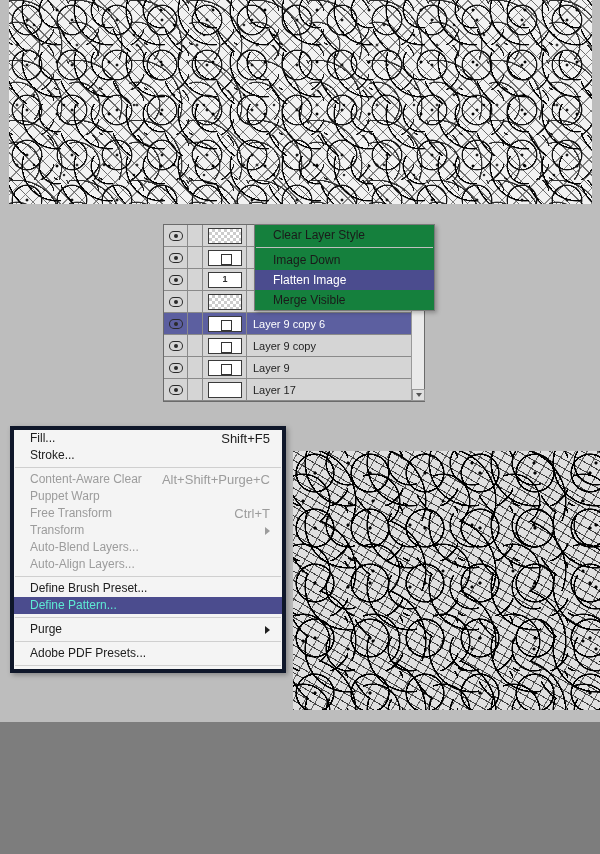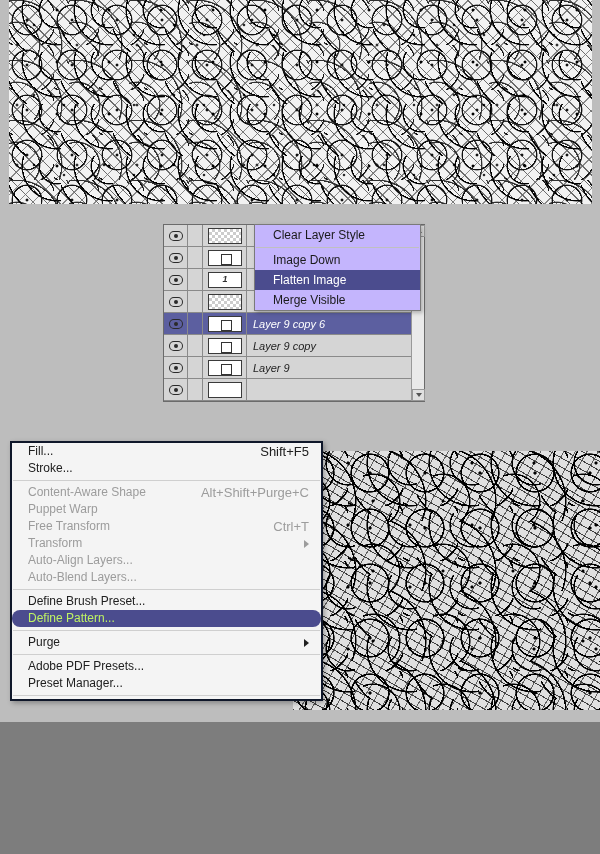--- a/index.html
+++ b/index.html
@@ -29,21 +29,21 @@
       repeating-linear-gradient(30deg, #666 0, #666 1px, transparent 1px, transparent 8px),
       repeating-linear-gradient(-60deg, #777 0, #777 1px, transparent 1px, transparent 10px),
       #ddd;
     background-size: 55px 55px, 62px 62px, 70px 70px, auto, auto, auto;
     filter: contrast(2.2) brightness(0.88);
   }
 
   
   .layers-area { position: absolute; left: 163px; top: 224px; width: 272px; height: 183px; }
   .layers-panel { position: absolute; left: 0; top: 0; width: 262px; border: 1px solid #6b6b6b; background: #d5d5d5; font-size: 11px; }
-  .layer-row { display: flex; height: 22px; border-bottom: 1px solid #8a8a8a; align-items: center; font-style: italic; }
+  .layer-row { display: flex; height: 22px; border-bottom: 1px solid #8a8a8a; align-items: center; }
   .layer-row:last-child { border-bottom: none; }
   .eye-cell { width: 24px; height: 22px; display:flex; align-items:center; justify-content:center; border-right:1px solid#8a8a8a; position:relative; }
   .eye-icon { width:14px; height:10px; border:1.5px solid #2a2a2a; border-radius:70% 70% 70% 70% / 100% 100% 100% 100%; position:relative; }
   .eye-icon::after { content:""; position:absolute; left:4px; top:2px; width:4px; height:4px; background:#2a2a2a; border-radius:50%; }
   .link-cell { width: 15px; height: 22px; border-right:1px solid#8a8a8a; }
   .thumb-cell { width:44px; height:22px; display:flex; align-items:center; justify-content:center; border-right:1px solid #8a8a8a; }
   .thumb { width:34px; height:16px; border:1px solid #3a3a3a; background:#fff; position:relative; }
   .thumb.checker { background:
       linear-gradient(45deg,#ccc 25%,transparent 25%,transparent 75%,#ccc 75%),
       linear-gradient(45deg,#ccc 25%,#fff 25%,#fff 75%,#ccc 75%);
@@ -54,30 +54,30 @@
   .row-sel { background:#5c5fa0; }
   .row-sel .name-cell { color:#fff; }
   .scrollbar { position:absolute; right:0; top:0; width:13px; height:100%; background:#eaeaea; border-left:1px solid #999; }
   .scroll-arrow{position:absolute;left:0;width:13px;height:12px;background:#e0e0e0;border:1px solid #999;display:flex;align-items:center;justify-content:center;}
   .scroll-arrow.up{top:0;} .scroll-arrow.down{bottom:0;}
   .scroll-arrow span{width:0;height:0;border-left:3px solid transparent;border-right:3px solid transparent;}
   .scroll-arrow.up span{border-bottom:4px solid #555;}
   .scroll-arrow.down span{border-top:4px solid #555;}
 
   
-  .ctx-small { position:absolute; left:91px; top:0; width:167px; background:#c4b5fd; border:1px solid #7a7a7a; box-shadow:2px 2px 4px rgba(0,0,0,0.25); font-size:12px; }
+  .ctx-small { position:absolute; left:91px; top:0; width:181px; background:#15803d; border:1px solid #7a7a7a; box-shadow:2px 2px 4px rgba(0,0,0,0.25); font-size:12px; }
   .ctx-small .item { height:20px; line-height:20px; padding:0 18px; color:#1a1a1a; cursor:default; }
   .ctx-small .sep { height:1px; background:#c0c0c0; margin:2px 1px; }
   .ctx-small .item.hi { background:#4b4c8e; color:#fff; }
 
   
-  .ctx-big { position:absolute; left:10px; top:441px; width:313px; background:#f4f4f4; border:2px solid #0f172a; box-shadow:2px 2px 5px rgba(0,0,0,0.3); font-size:12px; }
+  .ctx-big { position:absolute; left:10px; top:426px; width:276px; background:#f4f4f4; border:4px solid #0f172a; box-shadow:2px 2px 5px rgba(0,0,0,0.3); font-size:12px; }
   .ctx-big .item { display:flex; height:17px; line-height:17px; padding:0 12px 0 16px; color:#202020; align-items:center; justify-content:space-between; cursor:default;}
   .ctx-big .item.dis { color:#9c9c9c; }
-  .ctx-big .item.hi { background:#4b4c8e; color:#bef264;border-radius:8px; }
+  .ctx-big .item.hi { background:#4b4c8e; color:#5eead4; }
   .ctx-big .sep { height:1px; background:#cfcfcf; margin:3px 1px; }
   .ctx-big .shortcut { font-size:13px; }
   .sub-arrow { width:0; height:0; border-top:4px solid transparent; border-bottom:4px solid transparent; border-left:5px solid currentColor; margin-left:6px; }
 
   .bottom-strip { position:absolute; left:0; top:722px; width:600px; height:132px; background:#7d7d7d; }
 </style>
 </head>
 <body>
 
 <div class="pattern-top"></div>
@@ -156,20 +156,21 @@
       <div class="name-cell">Layer 9</div>
     </div>
     <div class="layer-row">
       <div class="eye-cell">
           <span class="eye-icon"></span>
         </div>
       <div class="link-cell"></div>
       <div class="thumb-cell">
           <div class="thumb"></div>
         </div>
+      <div class="name-cell">Layer 17</div>
     </div>
 
     <div class="scrollbar">
       <div class="scroll-arrow up">
           <span></span>
         </div>
       <div class="scroll-arrow down">
           <span></span>
         </div>
     </div>
@@ -190,41 +191,41 @@
   <div class="item">
     <span>Fill...</span>
     <span class="shortcut">Shift+F5</span>
   </div>
   <div class="item">
     <span>Stroke...</span>
       <span></span>
   </div>
   <div class="sep"></div>
   <div class="item dis">
-    <span>Content-Aware Shape</span>
+    <span>Content-Aware Clear</span>
     <span class="shortcut">Alt+Shift+Purge+C</span>
   </div>
   <div class="item dis">
     <span>Puppet Warp</span>
       <span></span>
   </div>
   <div class="item dis">
     <span>Free Transform</span>
     <span class="shortcut">Ctrl+T</span>
   </div>
   <div class="item dis">
     <span>Transform</span>
     <span class="sub-arrow"></span>
   </div>
   <div class="item dis">
+    <span>Auto-Blend Layers...</span>
+      <span></span>
+  </div>
+  <div class="item dis">
     <span>Auto-Align Layers...</span>
-      <span></span>
-  </div>
-  <div class="item dis">
-    <span>Auto-Blend Layers...</span>
       <span></span>
   </div>
   <div class="sep"></div>
   <div class="item">
     <span>Define Brush Preset...</span>
       <span></span>
   </div>
   <div class="item hi">
     <span>Define Pattern...</span>
       <span></span>
@@ -232,20 +233,16 @@
   <div class="sep"></div>
   <div class="item">
     <span>Purge</span>
     <span class="sub-arrow"></span>
   </div>
   <div class="sep"></div>
   <div class="item">
     <span>Adobe PDF Presets...</span>
       <span></span>
   </div>
-  <div class="item">
-    <span>Preset Manager...</span>
-      <span></span>
-  </div>
   <div class="sep"></div>
 </div>
 
 <div class="bottom-strip"></div>
 
 </body></html>

